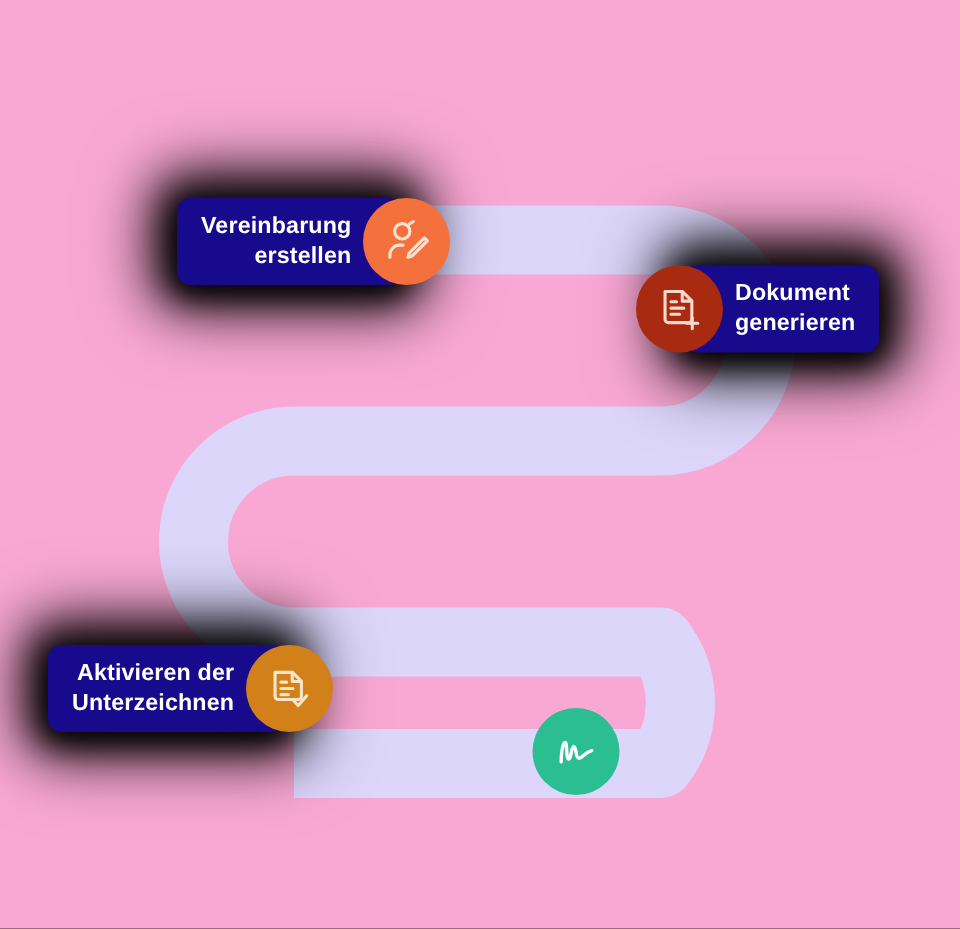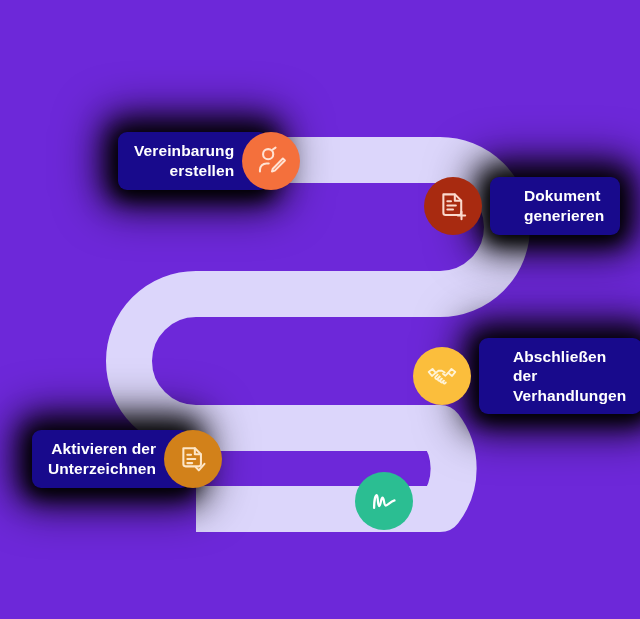--- a/index.html
+++ b/index.html
@@ -11,42 +11,42 @@
     width: 640px;
     height: 619px;
     overflow: hidden;
     font-family: "Liberation Sans", sans-serif;
   }
 
   #stage {
     position: relative;
     width: 640px;
     height: 619px;
-    background: #6d28d9;
+    background: #f9a8d4;
   }
 
   
   #ribbon {
     position: absolute;
     left: 0;
     top: 0;
     width: 640px;
     height: 619px;
     pointer-events: none;
   }
 
   
   .step {
     position: absolute;
     display: flex;
     align-items: center;
     height: 62px;
   }
   .step.left  { flex-direction: row; }
-  .step.right { flex-direction: row-reverse; gap: 34px; }
+  .step.right { flex-direction: row-reverse; }
 
   .pill {
     position: relative;
     background: #180a8c;
     color: #ffffff;
     border-radius: 9px;
     font-size: 15.5px;
     line-height: 1.26;
     font-weight: 700;
     letter-spacing: .1px;
@@ -130,36 +130,20 @@
         <path d="M8 8.6 h2.6"></path>
         <path d="M8 11.6 h6"></path>
         <path d="M8 14.5 h4"></path>
         <path d="M18 16.1 v5.2"></path>
         <path d="M15.4 18.7 h5.2"></path>
       </svg>
     </div>
   </div>
 
 
-  <div class="step right" id="step-4">
-    <div class="pill">Abschließen der
-Verhandlungen</div>
-    <div class="badge" style="background:#fbbe3c">
-      <svg width="34" height="34" viewBox="0 0 24 24" fill="none" stroke="#fff3d6" stroke-width="1.3" stroke-linecap="round" stroke-linejoin="round">
-        <path d="M2.6 9.1 L5.3 7.0 L7.6 9.8 L4.9 12.0 Z"></path>
-        <path d="M21.4 9.1 L18.7 7.0 L16.4 9.8 L19.1 12.0 Z"></path>
-        <path d="M7.6 9.8 l1.9 -1.5 h2.4 l2.0 1.3"></path>
-        <path d="M16.4 9.8 l-2.0 2.0 -1.7 -1.3"></path>
-        <path d="M9.0 11.0 l-1.6 1.6 a1 1 0 0 0 1.4 1.4 l1.6 -1.6"></path>
-        <path d="M10.4 12.4 l-1.2 1.3 a1 1 0 0 0 1.4 1.4 l1.2 -1.2"></path>
-        <path d="M11.8 13.9 l-0.9 1.0 a1 1 0 0 0 1.4 1.4 l1.0 -1.0"></path>
-        <path d="M13.3 15.3 l-0.5 0.6 a.95 .95 0 0 0 1.3 1.3 l0.6 -0.6"></path>
-      </svg>
-    </div>
-  </div>
 
   <div class="step left" id="step-5">
     <div class="pill">Aktivieren der
 Unterzeichnen</div>
     <div class="badge" style="background:#d2811a">
       <svg width="34" height="34" viewBox="0 0 24 24" fill="none" stroke="#fde6c8" stroke-width="1.45" stroke-linecap="round" stroke-linejoin="round">
         <path d="M5.2 4.4 h8.2 l4.2 4.2 v7.0 a1.6 1.6 0 0 1 -1.6 1.6 h-9.2 a1.6 1.6 0 0 1 -1.6 -1.6 z"></path>
         <path d="M13.3 4.5 v4.2 h4.2"></path>
         <path d="M8 9.0 h2.6"></path>
         <path d="M8 12.0 h5.6"></path>

